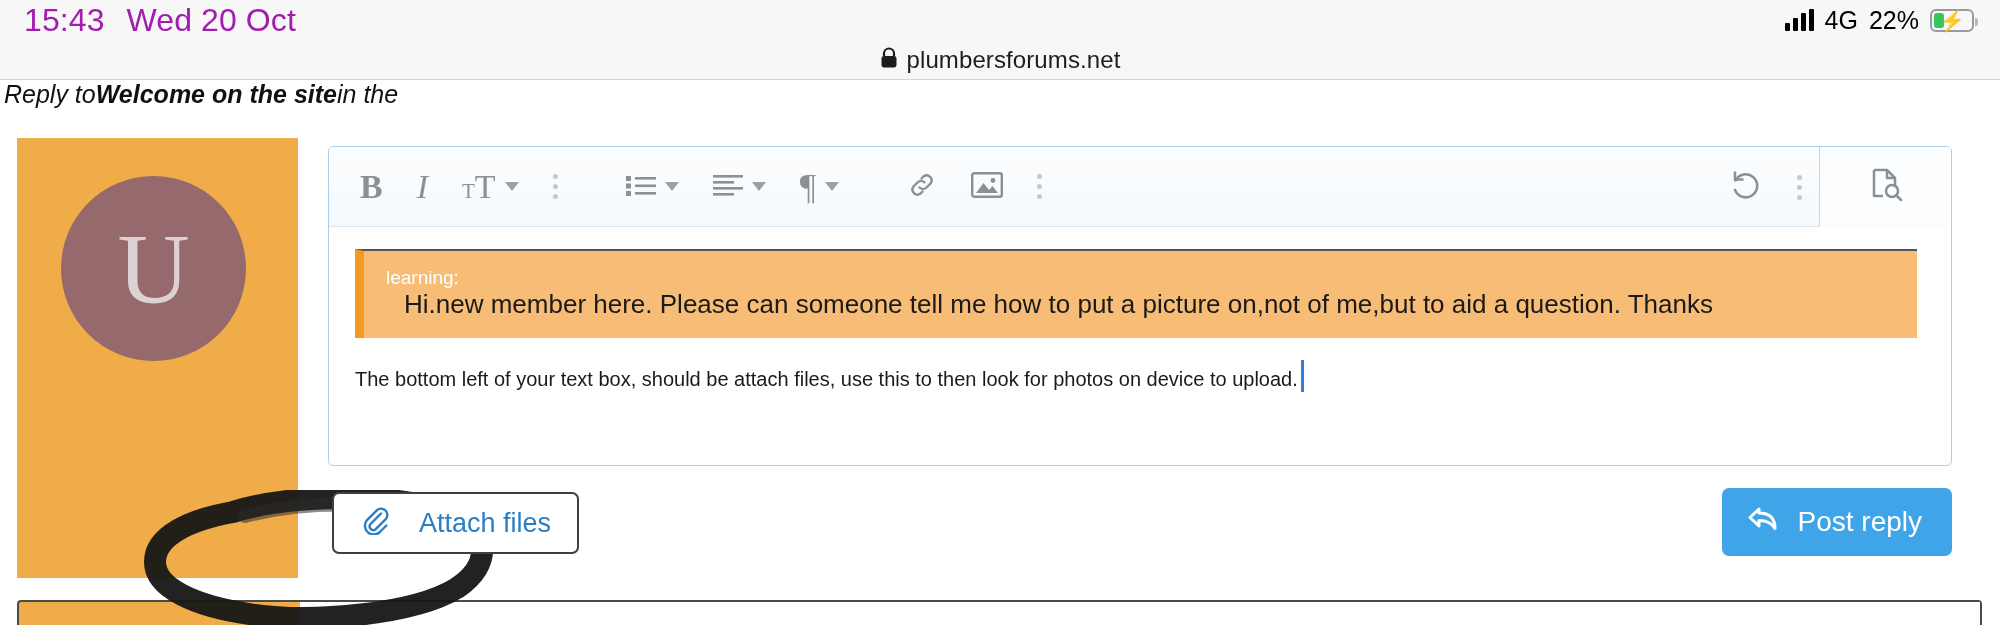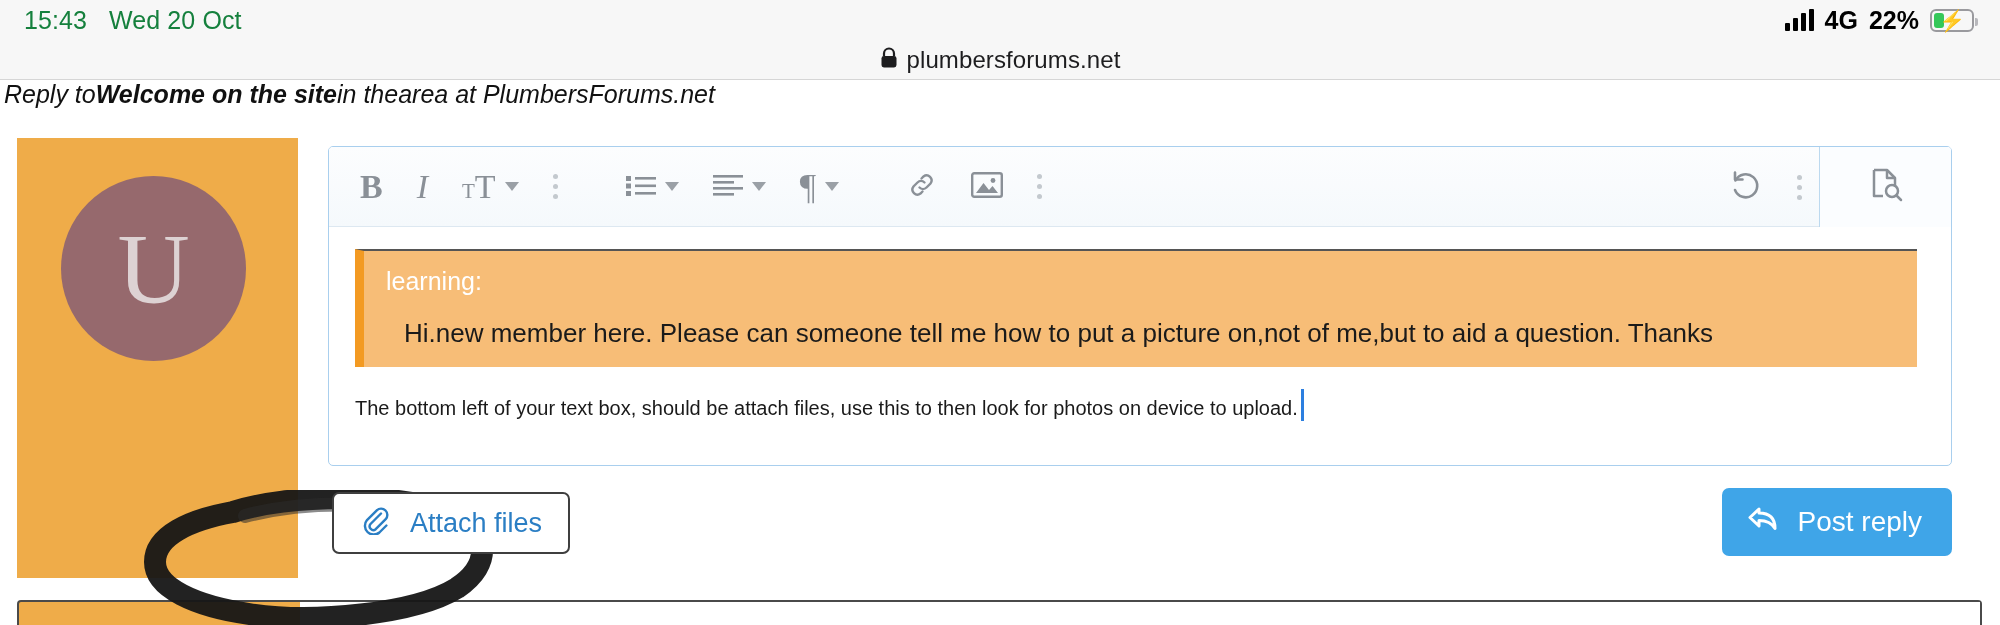--- a/index.html
+++ b/index.html
@@ -14,32 +14,32 @@
   .statusbar {
     position: absolute; top: 0; left: 0;
     width: 2000px; height: 40px;
     background: #f7f7f7;
     display: flex; align-items: center;
     justify-content: space-between;
     padding: 0 26px 0 24px;
   }
   .sb-left { display: flex; align-items: center; gap: 22px; }
   .sb-time, .sb-date {
-    font-size: 25px; font-weight: 500; color: #15803d;
+    font-size: 32px; font-weight: 500; color: #a21caf;
     letter-spacing: 0.1px;
   }
   .sb-right { display: flex; align-items: center; gap: 11px; }
   .signal { display: flex; align-items: flex-end; gap: 3px; height: 22px; }
   .signal i { display: block; width: 5px; background: #000; border-radius: 1px; }
   .signal i:nth-child(1) { height: 8px; }
   .signal i:nth-child(2) { height: 13px; }
   .signal i:nth-child(3) { height: 18px; }
   .signal i:nth-child(4) { height: 22px; }
   .sb-net, .sb-batt-pct {
-    font-size: 25px; font-weight: 700; color: #000;
+    font-size: 25px; font-weight: 400; color: #000;
   }
   .battery {
     position: relative; width: 44px; height: 23px;
     border: 2px solid #9a9a9e; border-radius: 6px;
     padding: 2px; display: flex; align-items: center;
   }
   .battery::after {
     content: ""; position: absolute; right: -6px; top: 7px;
     width: 3px; height: 8px; background: #b8b8bc;
     border-radius: 0 2px 2px 0;
@@ -182,22 +182,21 @@
     padding: 22px 26px 0 26px;
   }
   .quote {
     background: #f7bd77;
     border-left: 9px solid #f39a22;
     border-top: 2px solid #555;
     padding: 16px 20px 18px 22px;
     margin-right: 8px;
   }
   .quote-head {
-    color: #ffffff; font-size: 25px;
-    margin-bottom: 22px;
+    color: #ffffff; font-size: 19px;
   }
   .quote-text {
     color: #1a1a1a; font-size: 26px;
     padding-left: 18px;
   }
   .body-text {
     position: relative;
     margin-top: 22px;
     font-size: 20px; color: #1a1a1a;
     white-space: nowrap;
@@ -210,21 +209,21 @@
     margin-left: 3px;
   }
 
   
   .action-row {
     position: relative;
     margin-top: 22px; height: 80px;
   }
   .attach-btn {
     position: absolute; left: 4px; top: 4px;
-    display: flex; align-items: center; gap: 20px;
+    display: flex; align-items: center; gap: 29px;
     height: 62px; padding: 0 26px;
     background: #fff;
     border: 2px solid #3f3f3f;
     border-radius: 7px;
     color: #2a7ec4; font-size: 27px;
     z-index: 3;
   }
   .post-btn {
     position: absolute; right: 0; top: 0;
     display: flex; align-items: center; gap: 16px;
@@ -288,21 +287,20 @@
       <rect x="1.5" y="9" width="15" height="11.5" rx="2.4" fill="#1d1d1f"></rect>
     </svg>
   </span>
   <span class="url-text">plumbersforums.net</span>
 </div>
 
 <div class="reply-line">
   <span>Reply to </span>
   <b>Welcome on the site</b>
   <span> in the </span>
-  <span> area at PlumbersForums.net</span>
 </div>
 
 <div class="post-wrap">
 
   <div class="avatar-col">
     <div class="avatar">
       <span>U</span>
     </div>
   </div>
 

